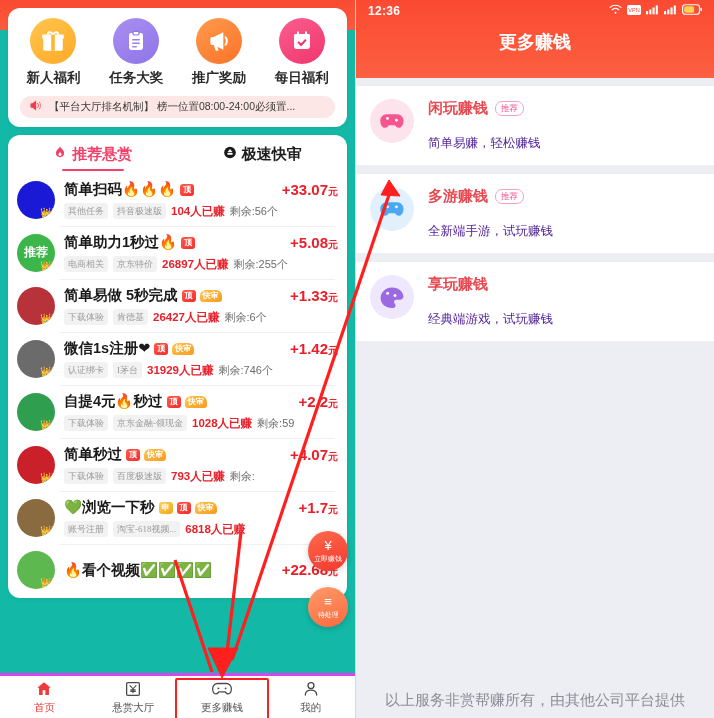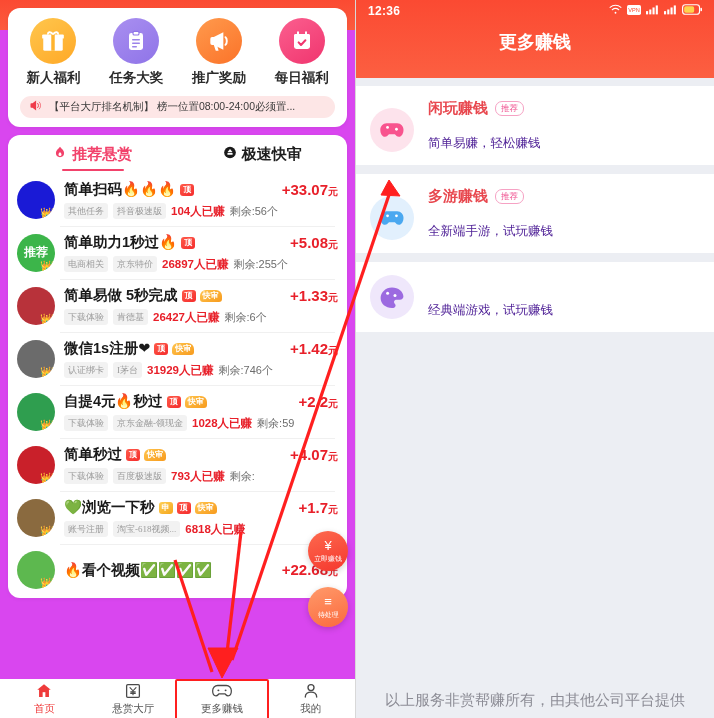--- a/index.html
+++ b/index.html
@@ -7,21 +7,21 @@
     width: 714px; height: 718px;
     font-family: "Liberation Sans", "DejaVu Sans", sans-serif;
     background: #ffffff; overflow: hidden;
   }
   .screens { display: flex; width: 714px; height: 718px; }
 
   
   .left-phone {
     position: relative;
     width: 355px; height: 718px;
-    background: #d946ef;
+    background: #14b8a6;
     overflow: hidden;
   }
   .left-red-top {
     position: absolute; top: 0; left: 0; right: 0; height: 30px;
     background: linear-gradient(180deg,#fb4a32,#fc5b3e);
   }
   .left-scroll { position: absolute; top: 0; left: 0; right: 0; bottom: 45px; }
 
   .card {
     background: #fff; border-radius: 12px;
@@ -113,21 +113,21 @@
     box-shadow: 0 2px 6px rgba(0,0,0,.18); z-index: 6;
   }
   .fab-earn { top: 531px; background: linear-gradient(160deg,#fd6a4e,#f5372e); }
   .fab-pend { top: 587px; background: linear-gradient(160deg,#ff9a6a,#fb6a3e); }
   .fab-ic { font-size: 13px; line-height: 1; }
   .fab-lab { font-size: 7.5px; margin-top: 2px; transform: scale(.92); white-space:nowrap;}
 
   
   .tabbar {
     position: absolute; bottom: 0; left: 0; right: 0; height: 45px;
-    background: #fff; border-top: 6px solid #d946ef;
+    background: #fff; border-top: 3px solid #d946ef;
     display: flex; align-items: center; z-index: 8;
   }
   .tb { flex: 1; text-align: center; position: relative; }
   .tb-ic { height: 19px; display:flex; align-items:center; justify-content:center; }
   .tb-lab { font-size: 10.5px; margin-top: 2px; color: #555; }
   .tb.active .tb-lab { color: #ef3b3b; }
   .tb-hl {
     position: absolute; top: -2px; left: 50%; transform: translateX(-50%);
     width: 94px; height: 43px; border: 2.5px solid #ff1f1f; border-radius: 2px;
     pointer-events: none;
@@ -143,21 +143,21 @@
   .statusbar {
     height: 22px; display: flex; align-items: center;
     padding: 0 12px; color: #fff; font-size: 12px;
   }
   .st-time { font-weight: 700; letter-spacing: .3px; }
   .st-right { margin-left: auto; display: flex; align-items: center; gap: 5px; }
   .r-title { text-align: center; color: #fff; font-size: 18px; font-weight: 700; padding-top: 8px; }
 
   .r-list { padding-top: 8px; }
   .r-card {
-    background: #fff; display: flex; align-items: flex-end;
+    background: #fff; display: flex; align-items: flex-start;
     padding: 13px 14px; margin-bottom: 9px;
   }
   .r-ic {
     width: 44px; height: 44px; border-radius: 50%; flex: 0 0 44px;
     display: flex; align-items: center; justify-content: center;
   }
   .ri-pink { background: #fde3ec; color: #f8548e; }
   .ri-blue { background: #e2f0fd; color: #4aa8f0; }
   .ri-purple { background: #efe7fb; color: #9c6ae0; }
   .r-body { margin-left: 14px; }
@@ -565,20 +565,23 @@
 
       <div class="r-card">
         <div class="r-ic ri-purple">
           <svg width="26" height="22" viewBox="0 0 26 22">
             <path d="M13 1.4C6.6 1.4 1.6 6.2 1.6 12S6.6 22 13 22c2 0 3.6-1 3.6-2.6 0-1.4-1.6-2-1.6-3.4 0-1.6 1.4-2.2 3-2.2h2.8c2.2 0 3.6-1.2 3.6-3.2 0-5-5-9.2-11.4-9.2z" fill="#9c6ae0"></path>
             <circle cx="8.6" cy="7.2" r="1.5" fill="#fff"></circle>
               <circle cx="16" cy="9.4" r="1.5" fill="#fff"></circle>
           </svg>
         </div>
         <div class="r-body">
+          <div class="r-row1">
+            <span class="r-name">享玩赚钱</span>
+          </div>
           <div class="r-desc">经典端游戏，试玩赚钱</div>
         </div>
       </div>
     </div>
 
     <div class="r-footer">以上服务非赏帮赚所有，由其他公司平台提供</div>
   </div>
 </div>
 
 <svg class="anno" width="714" height="718">

